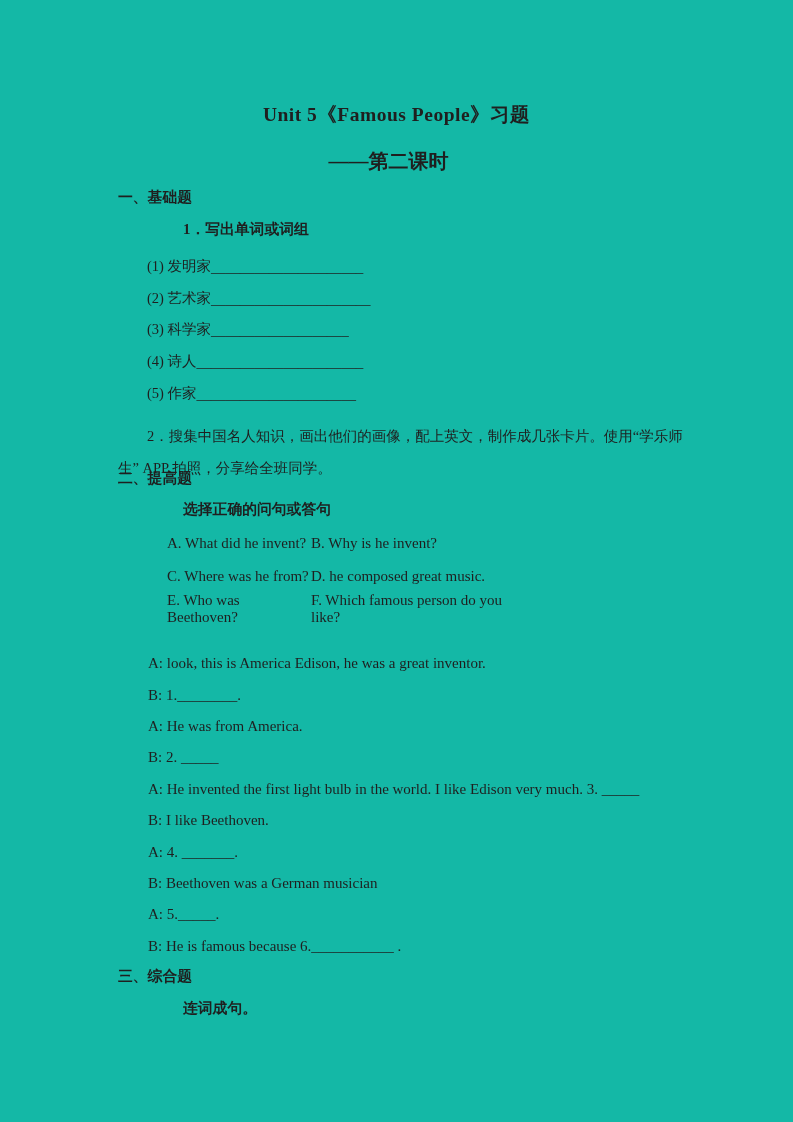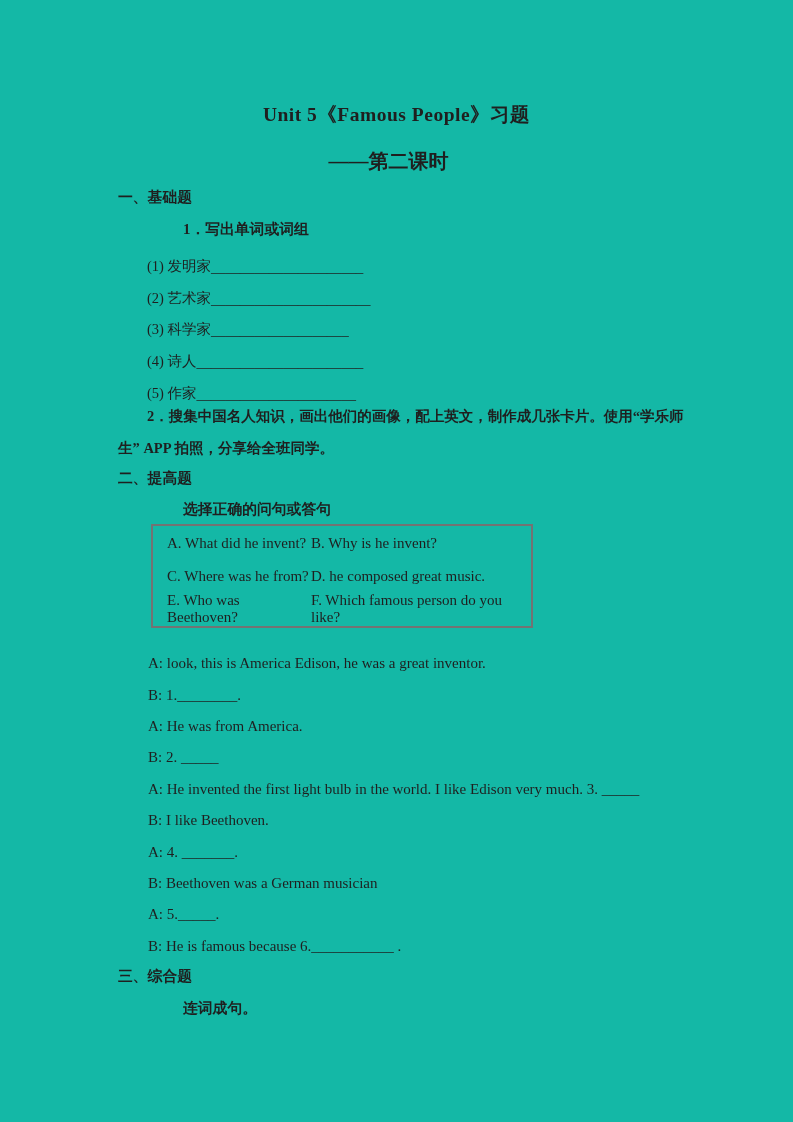--- a/index.html
+++ b/index.html
@@ -47,27 +47,28 @@
   }
   .vocab-row {
     height: 31.8px;
     display: flex;
     align-items: flex-end;
     white-space: pre;
   }
   .vocab-blank { white-space: pre; }
   .para-line {
     font-size: 14.5px;
-    font-weight: bold;
+    font-weight: normal;
     white-space: pre;
+    margin-top: 20px;
   }
   .choices-box {
     left: 151px; top: 524px;
     width: 382px; height: 104px;
-    border: 2px solid #737373;
+    border: 2px solid #14b8a6;
     box-sizing: border-box;
     padding-left: 14px;
     display: flex;
     flex-direction: column;
     justify-content: center;
     font-size: 15px;
   }
   .choice-row {
     height: 32.5px;
     display: flex;

